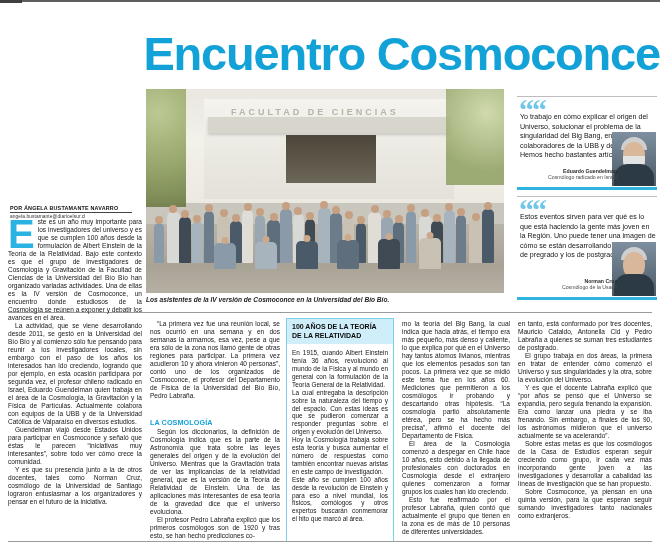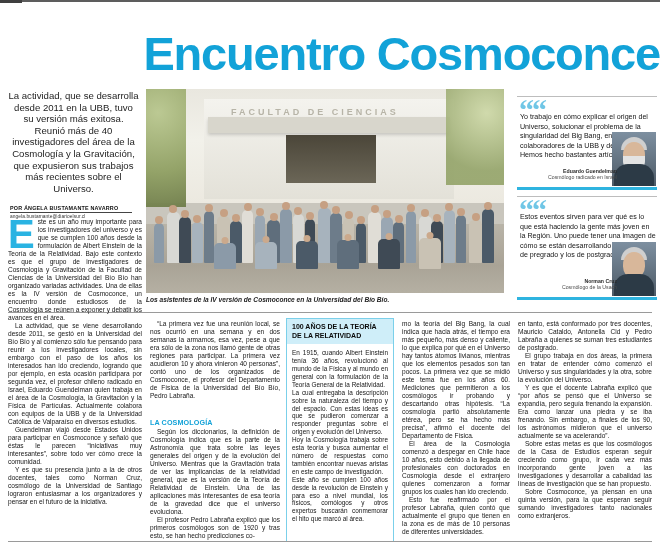--- a/index.html
+++ b/index.html
@@ -168,21 +168,20 @@
 <body>
 
 <div class="page">
 
   <div class="top-rule">
       <div class="top-rule-tick"></div>
     </div>
 
   <div class="headline">Encuentro Cosmoconce</div>
 
-  <div class="deck">La actividad, que se desarrolla desde 2011 en la UBB, tuvo su versión más exitosa. Reunió más de 40 investigadores del área de la Cosmología y la Gravitación, que expusieron sus trabajos más recientes sobre el Universo.</div>
 
   <div class="byline">
     <span class="author">POR ÁNGELA BUSTAMANTE NAVARRO</span>
     <span class="email">angela.bustamante@diarioelsur.cl</span>
   </div>
 
   <div class="photo">
     <div class="ph-sky"></div>
     <div class="ph-bldg"></div>
     <div class="ph-sign">FACULTAD DE CIENCIAS</div>

